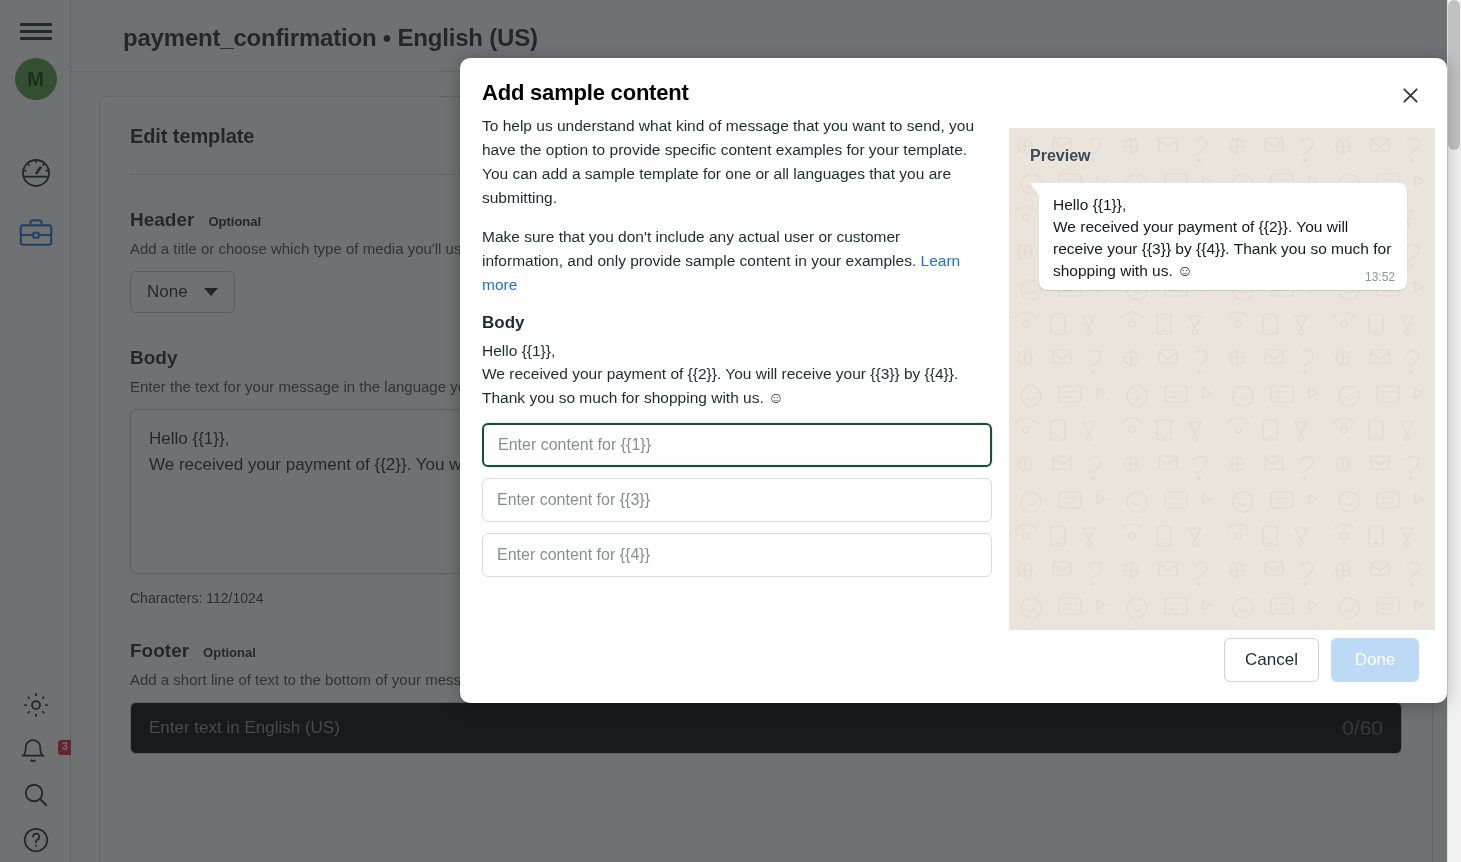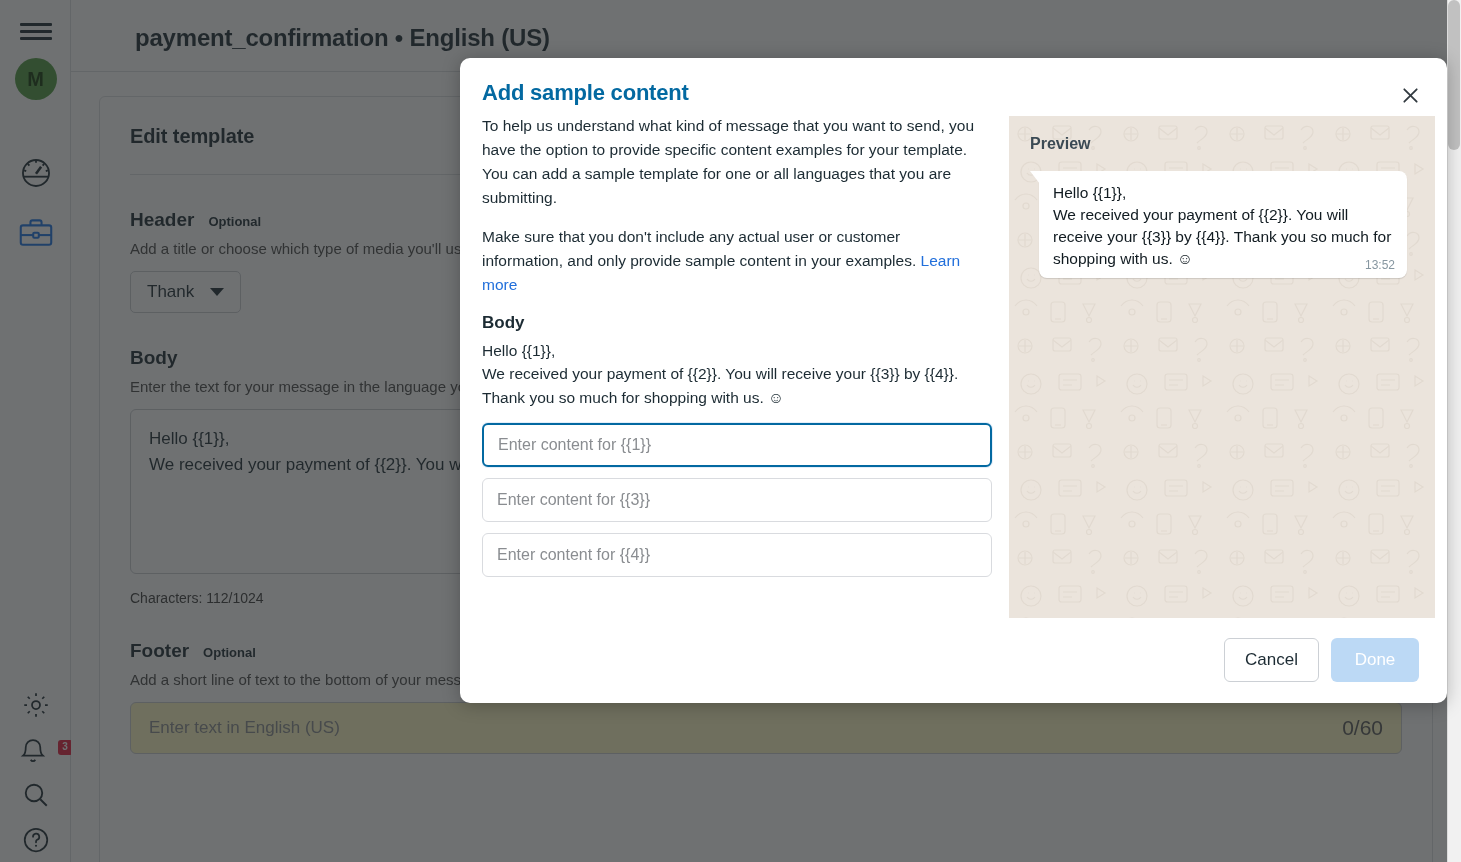--- a/index.html
+++ b/index.html
@@ -56,21 +56,21 @@
   
   .content-col {
     position: absolute; left: 71px; top: 0; right: 0; bottom: 0;
     background: #fff; overflow: hidden;
   }
   .page-header {
     position: absolute; left: 0; top: 0; right: 0; height: 72px;
     border-bottom: 1px solid #dddfe2;
   }
   .page-title {
-    position: absolute; left: 64px; top: 24px;
+    position: absolute; left: 52px; top: 24px;
     font-size: 24px; font-weight: bold; color: #1c2b33;
     letter-spacing: -0.2px; white-space: nowrap;
   }
   .card {
     position: absolute; left: 28px; top: 96px; right: 28px; bottom: -80px;
     background: #fff; border: 1px solid #dddfe2; border-radius: 6px;
   }
   .sec-title {
     font-size: 20px; font-weight: bold; color: #1c2b33; letter-spacing: -0.1px;
   }
@@ -88,21 +88,21 @@
   .caret { width: 0; height: 0; border-left: 7px solid transparent; border-right: 7px solid transparent; border-top: 8px solid #1c2b33; }
   .textarea-box {
     margin-top: 14px; border: 1px solid #c9ccd1; border-radius: 6px;
     height: 165px; padding: 16px 18px; font-size: 17px; color: #1c2b33;
     line-height: 1.5; background: #fff; overflow: hidden; white-space: pre-wrap;
   }
   .charcount { margin-top: 16px; font-size: 14px; color: #3b3b3b; }
   .footer-input {
     margin-top: 14px; border: 1px solid #c9ccd1; border-radius: 6px;
     height: 52px; display: flex; align-items: center; justify-content: space-between;
-    padding: 0 18px; font-size: 17px; color: #8a8d91; background: #fef9c3;
+    padding: 0 18px; font-size: 17px; color: #8a8d91; background: #000000;
   }
   .footer-input .cnt { color: #5a5a5a; font-size: 21px; }
 
   
   #dim {
     position: absolute; inset: 0;
     background: rgba(37,39,41,0.66);
     z-index: 50;
   }
   
@@ -121,21 +121,21 @@
     background: #ffffff; border-radius: 10px; z-index: 70;
     box-shadow: 0 2px 18px rgba(0,0,0,0.25);
     overflow: hidden;
     display: flex; flex-direction: column;
   }
   .modal-head {
     position: relative; padding: 22px 30px 8px 22px;
     flex: 0 0 auto;
   }
   .modal-title {
-    font-size: 22px; font-weight: bold; color: #0369a1; letter-spacing: -0.2px;
+    font-size: 22px; font-weight: bold; color: #000000; letter-spacing: -0.2px;
   }
   .modal-close {
     position: absolute; right: 22px; top: 22px;
     width: 30px; height: 30px; display: flex; align-items: center; justify-content: center;
     cursor: pointer;
   }
   .modal-body {
     flex: 1 1 auto; display: flex; gap: 0; padding: 0 22px 0 22px; min-height: 0;
   }
   .modal-left {
@@ -152,28 +152,28 @@
   }
   .sample-input {
     display: block; width: 510px; height: 44px;
     border: 1px solid #d9dbdf; border-radius: 6px;
     font-size: 16px; color: #1c2b33; padding: 0 14px;
     margin-bottom: 11px; background: #fff;
     font-family: "Liberation Sans", sans-serif; outline: none;
   }
   .sample-input::placeholder { color: #8a8d91; }
   .sample-input.focused {
-    border: 2px solid #0369a1; box-shadow: 0 0 0 1px rgba(74,144,217,0.15);
+    border: 2px solid #14532d; box-shadow: 0 0 0 1px rgba(74,144,217,0.15);
   }
 
   .modal-right {
     flex: 1 1 auto; position: relative;
   }
   .preview-pane {
-    position: absolute; left: 0; top: 2px; width: 426px; height: 502px;
+    position: absolute; left: 0; top: 14px; width: 426px; height: 502px;
     background: #ebe4dc;
     overflow: hidden;
   }
   .preview-doodle {
     position: absolute; inset: 0;
     opacity: 0.5;
   }
   .preview-label {
     position: absolute; left: 21px; top: 19px;
     font-size: 16px; font-weight: bold; color: #3b4a54;
@@ -294,21 +294,21 @@
       <div class="card-inner">
         <div class="sec-title">Edit template</div>
         <div class="hr"></div>
 
         <div class="field-head">
           <span class="lbl">Header</span>
           <span class="opt">Optional</span>
         </div>
         <div class="field-sub">Add a title or choose which type of media you'll use for this header.</div>
         <div class="dropdown">
-          <span>Thank</span>
+          <span>None</span>
           <span class="caret"></span>
         </div>
 
         <div class="field-head">
           <span class="lbl">Body</span>
         </div>
         <div class="field-sub">Enter the text for your message in the language you've selected.</div>
         <div class="textarea-box">Hello {{1}},
 We received your payment of {{2}}. You will receive your {{3}} by {{4}}. Thank you so much for shopping with us. ☺</div>
         <div class="charcount">Characters: 112/1024</div>

